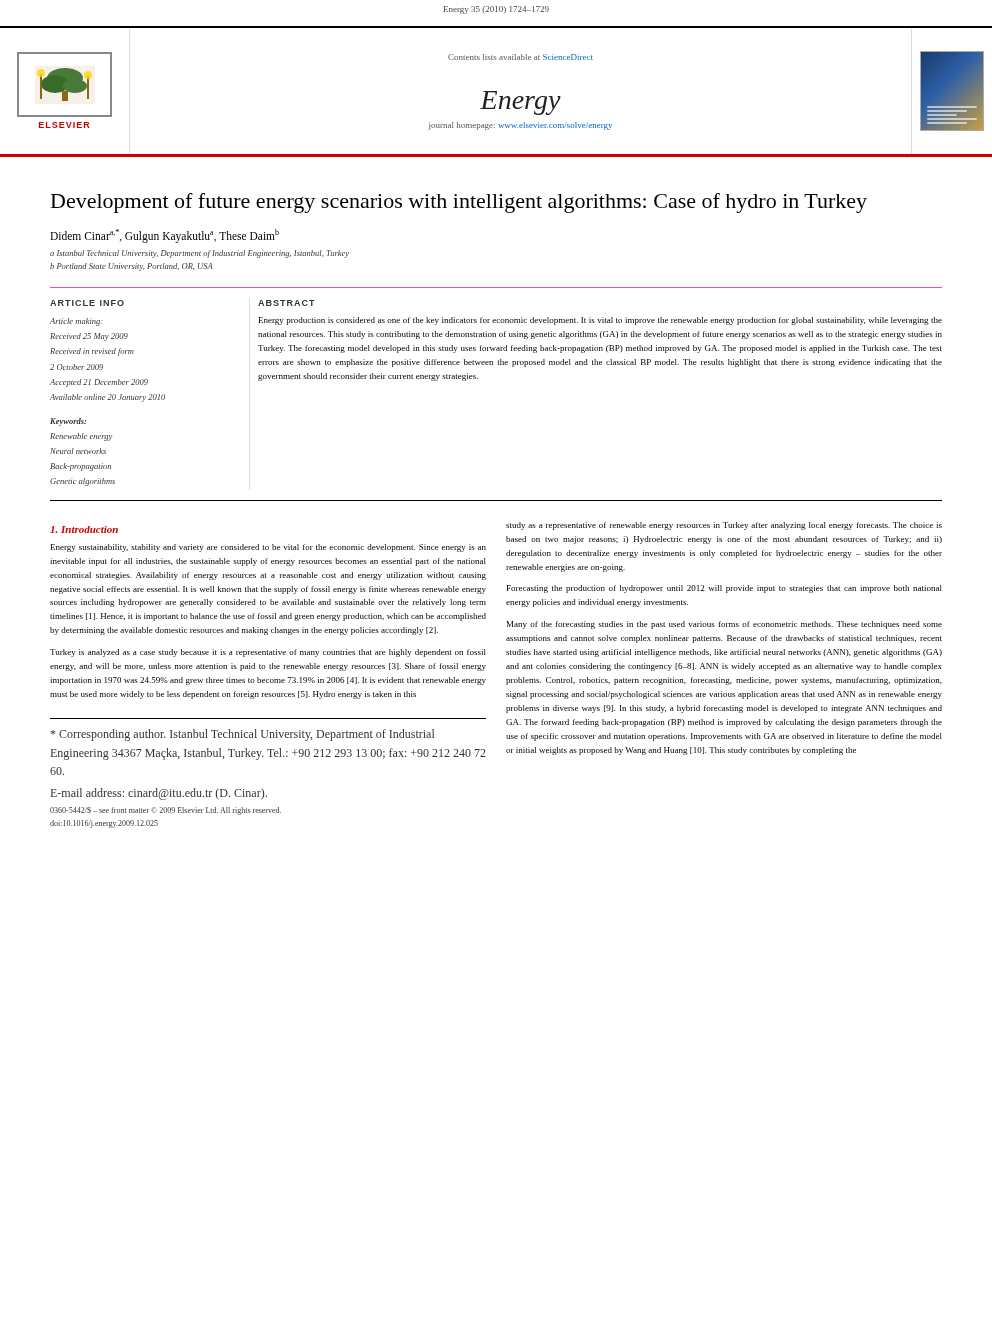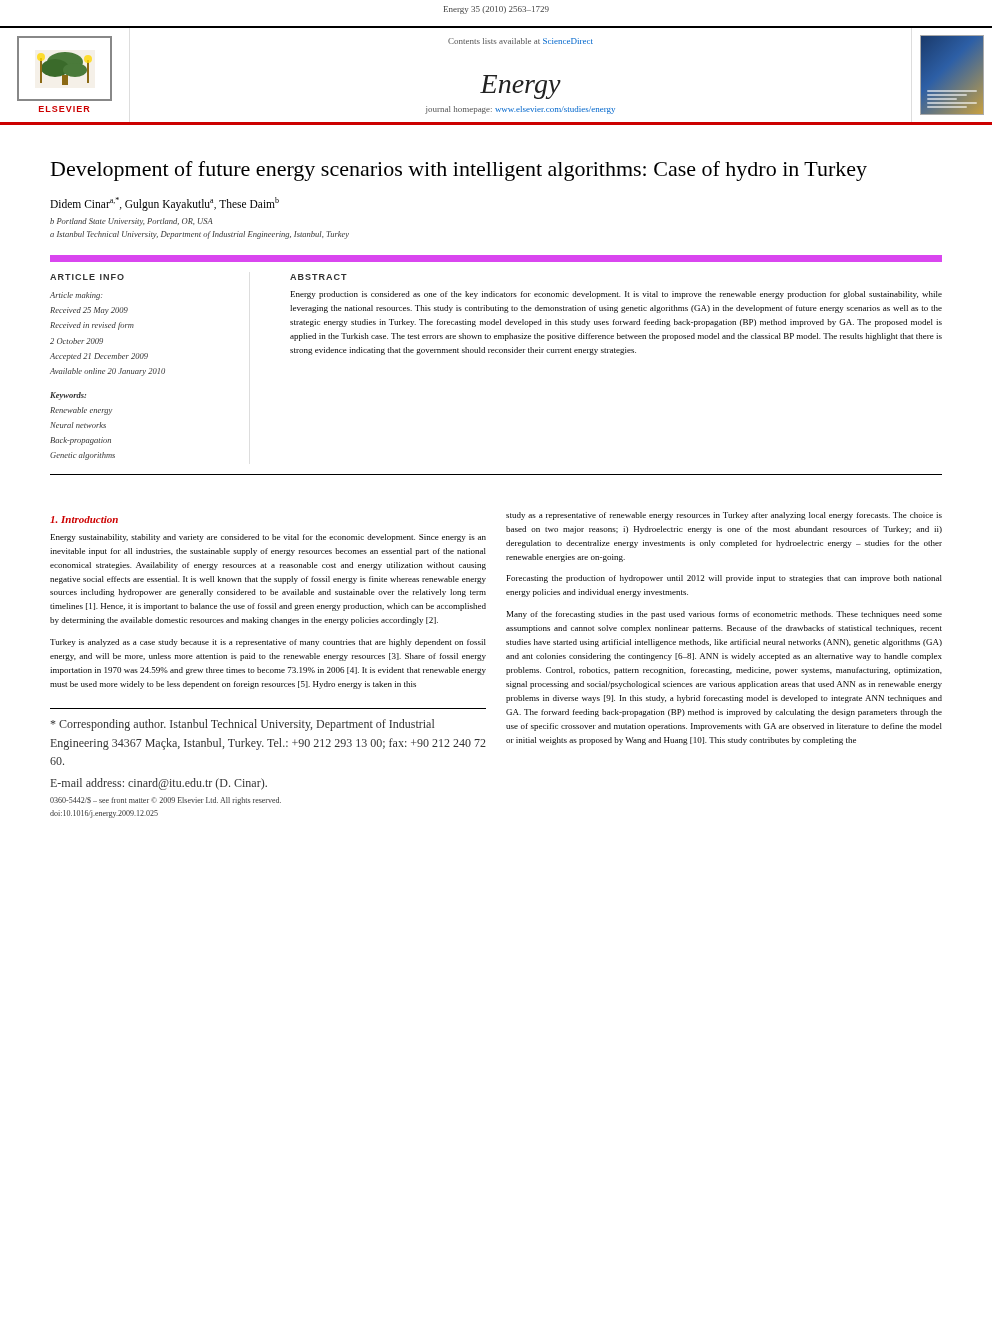--- a/index.html
+++ b/index.html
@@ -35,21 +35,21 @@
       background: #fff;
       min-height: 90px;
     }
     .journal-header .elsevier-logo {
       width: 130px;
       min-width: 130px;
       border-right: 1px solid #ddd;
       display: flex;
       align-items: center;
       justify-content: center;
-      padding: 8px;
+      padding: 24px;
       flex-direction: column;
     }
     .journal-header .elsevier-logo .logo-box {
       border: 2px solid #888;
       width: 95px;
       height: 65px;
       display: flex;
       flex-direction: column;
       align-items: center;
       justify-content: center;
@@ -169,25 +169,25 @@
       font-size: 8.5px;
       font-style: italic;
       color: #333;
       margin-bottom: 14px;
       line-height: 1.5;
     }
 
     
     .article-columns {
       display: flex;
-      gap: 36px;
-      border-top: 7px solid #d946ef;
+      gap: 4px;
+      border-top: 1px solid #d946ef;
       border-bottom: 1px solid #000;
       padding: 10px 0;
-      margin-bottom: 34px;
+      margin-bottom: 18px;
     }
     .article-info-col {
       width: 200px;
       min-width: 200px;
       border-right: 1px solid #ddd;
       padding-right: 14px;
     }
     .abstract-col {
       flex: 1;
       padding-left: 4px;
@@ -284,21 +284,21 @@
     .doi-line {
       font-size: 8px;
       color: #333;
       margin-top: 4px;
     }
   </style>
 </head>
 <body>
 
 <div class="top-bar">
-  <div class="journal-ref">Energy 35 (2010) 2563–1729</div>
+  <div class="journal-ref">Energy 35 (2010) 1724–1729</div>
 </div>
 
 <div class="journal-header">
 
   <div class="elsevier-logo">
     <div class="logo-box">
       <svg class="tree-svg" viewBox="0 0 60 38">
 
         <rect x="0" y="0" width="60" height="38" fill="#f5f0e8"></rect>
 
@@ -318,21 +318,21 @@
   </div>
 
   <div class="center-info">
     <div class="contents-line">
       <span>Contents lists available at</span>
       <a class="sciencedirect-link">ScienceDirect</a>
     </div>
     <div class="journal-name">Energy</div>
     <div class="homepage-line">
       <span>journal homepage: </span>
-      <a class="homepage-link">www.elsevier.com/studies/energy</a>
+      <a class="homepage-link">www.elsevier.com/solve/energy</a>
     </div>
   </div>
 
   <div class="cover-image">
     <div class="cover-box">
       <div class="cover-lines">
         <div class="cover-line long"></div>
         <div class="cover-line medium"></div>
         <div class="cover-line short"></div>
         <div class="cover-line long"></div>
@@ -346,22 +346,22 @@
 
   <div class="article-title">Development of future energy scenarios with intelligent algorithms: Case of hydro in Turkey</div>
 
   <div class="authors">
     <span class="author-name">Didem Cinar</span><sup>a,*</sup>,
     <span class="author-name">Gulgun Kayakutlu</span><sup>a</sup>,
     <span class="author-name">These Daim</span><sup>b</sup>
   </div>
 
   <div class="affiliations">
+    <div>a Istanbul Technical University, Department of Industrial Engineering, Istanbul, Turkey</div>
     <div>b Portland State University, Portland, OR, USA</div>
-    <div>a Istanbul Technical University, Department of Industrial Engineering, Istanbul, Turkey</div>
   </div>
 
   <div class="article-columns">
 
     <div class="article-info-col">
       <div class="col-heading">Article Info</div>
 
       <div class="article-history">
         <div><em>Article making:</em></div>
         <div>Received 25 May 2009</div>

